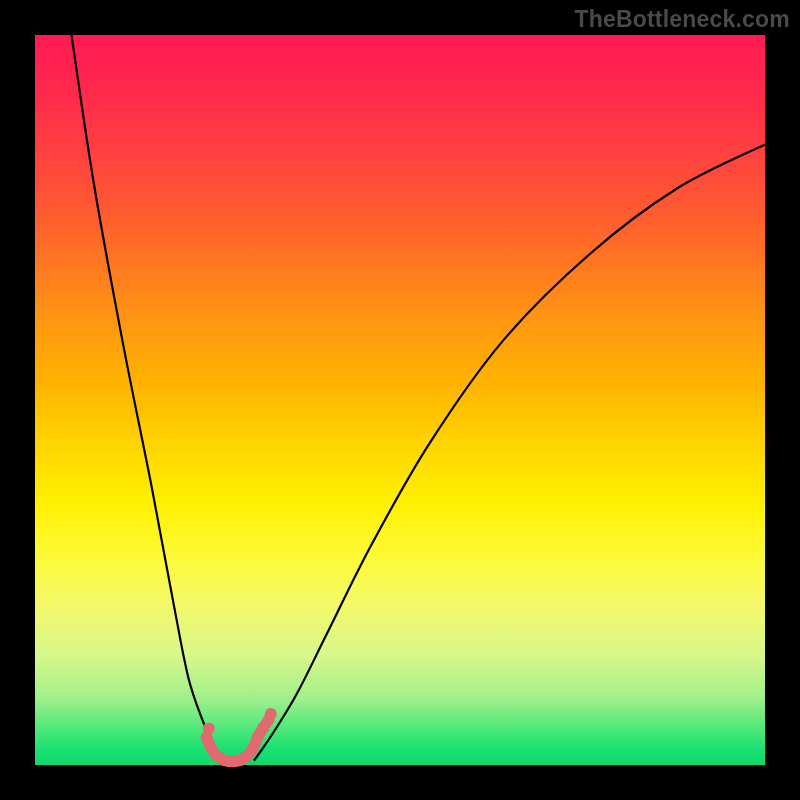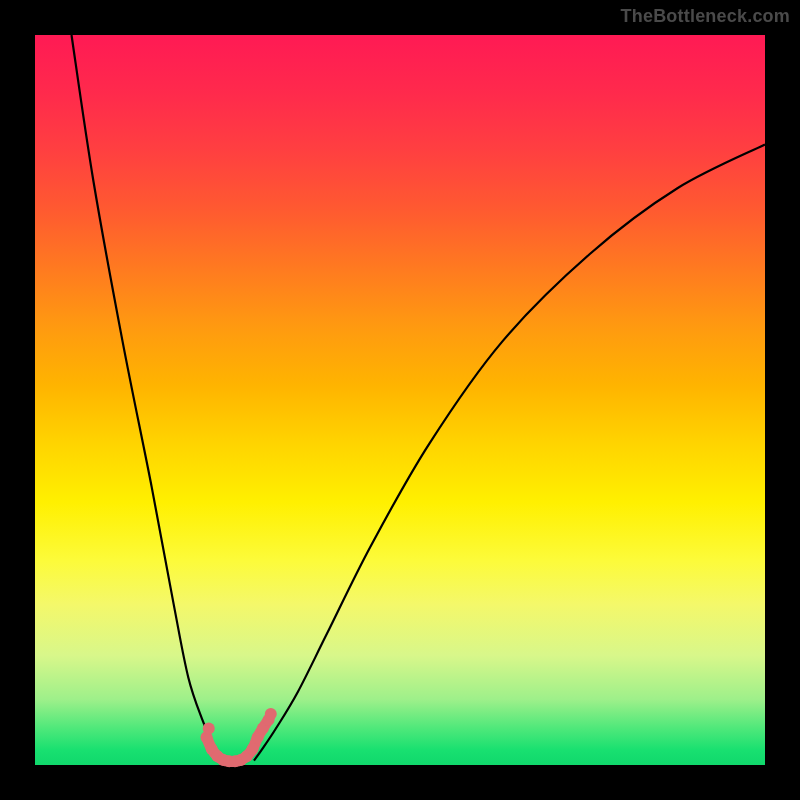--- a/index.html
+++ b/index.html
@@ -16,21 +16,21 @@
           #ffd400 56%,
           #fff000 64%,
           #fcfb3a 72%,
           #f4f86a 78%,
           #d8f78a 85%,
           #9ef08a 91%,
           #4ee87a 95%,
           #18e070 98%,
           #10d86c 100%);
   }
-  .watermark{position:absolute;top:6px;right:10px;color:#4a4a4a;font-size:18px;font-weight:600;letter-spacing:.2px;user-select:none;}
+  .watermark{position:absolute;top:6px;right:10px;color:#4a4a4a;font-size:23px;font-weight:600;letter-spacing:.2px;user-select:none;}
   svg.curves{position:absolute;left:35px;top:35px;width:730px;height:730px;overflow:visible;}
   .curve-main{fill:none;stroke:#000;stroke-width:2.2;}
 </style>
 </head>
 <body>
 
 <div class="frame">
   <div class="plot"></div>
 
   <svg class="curves" viewBox="0 0 730 730">

